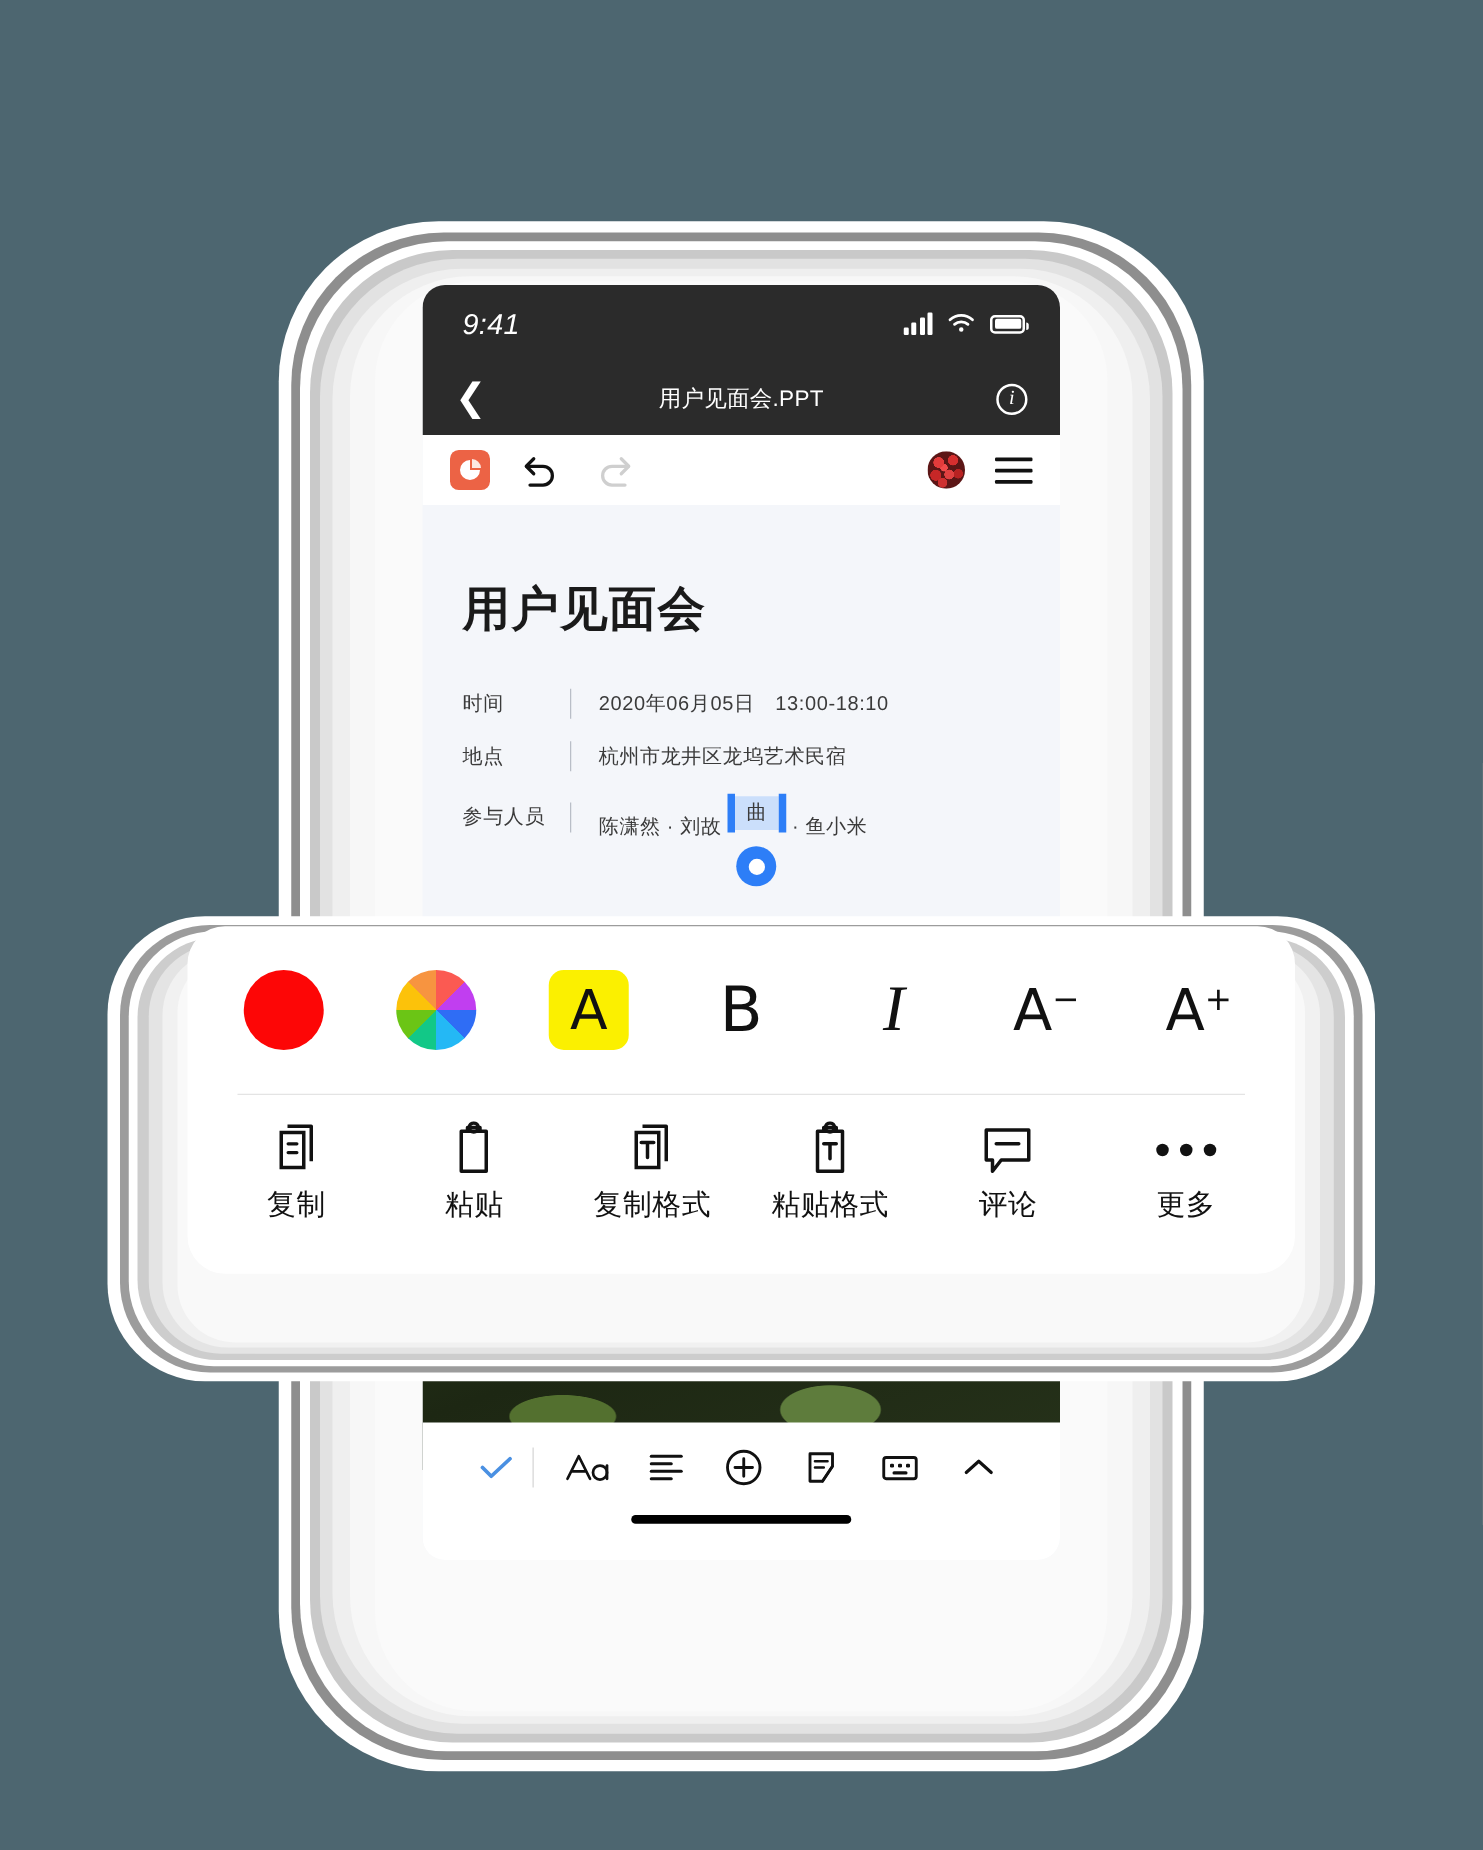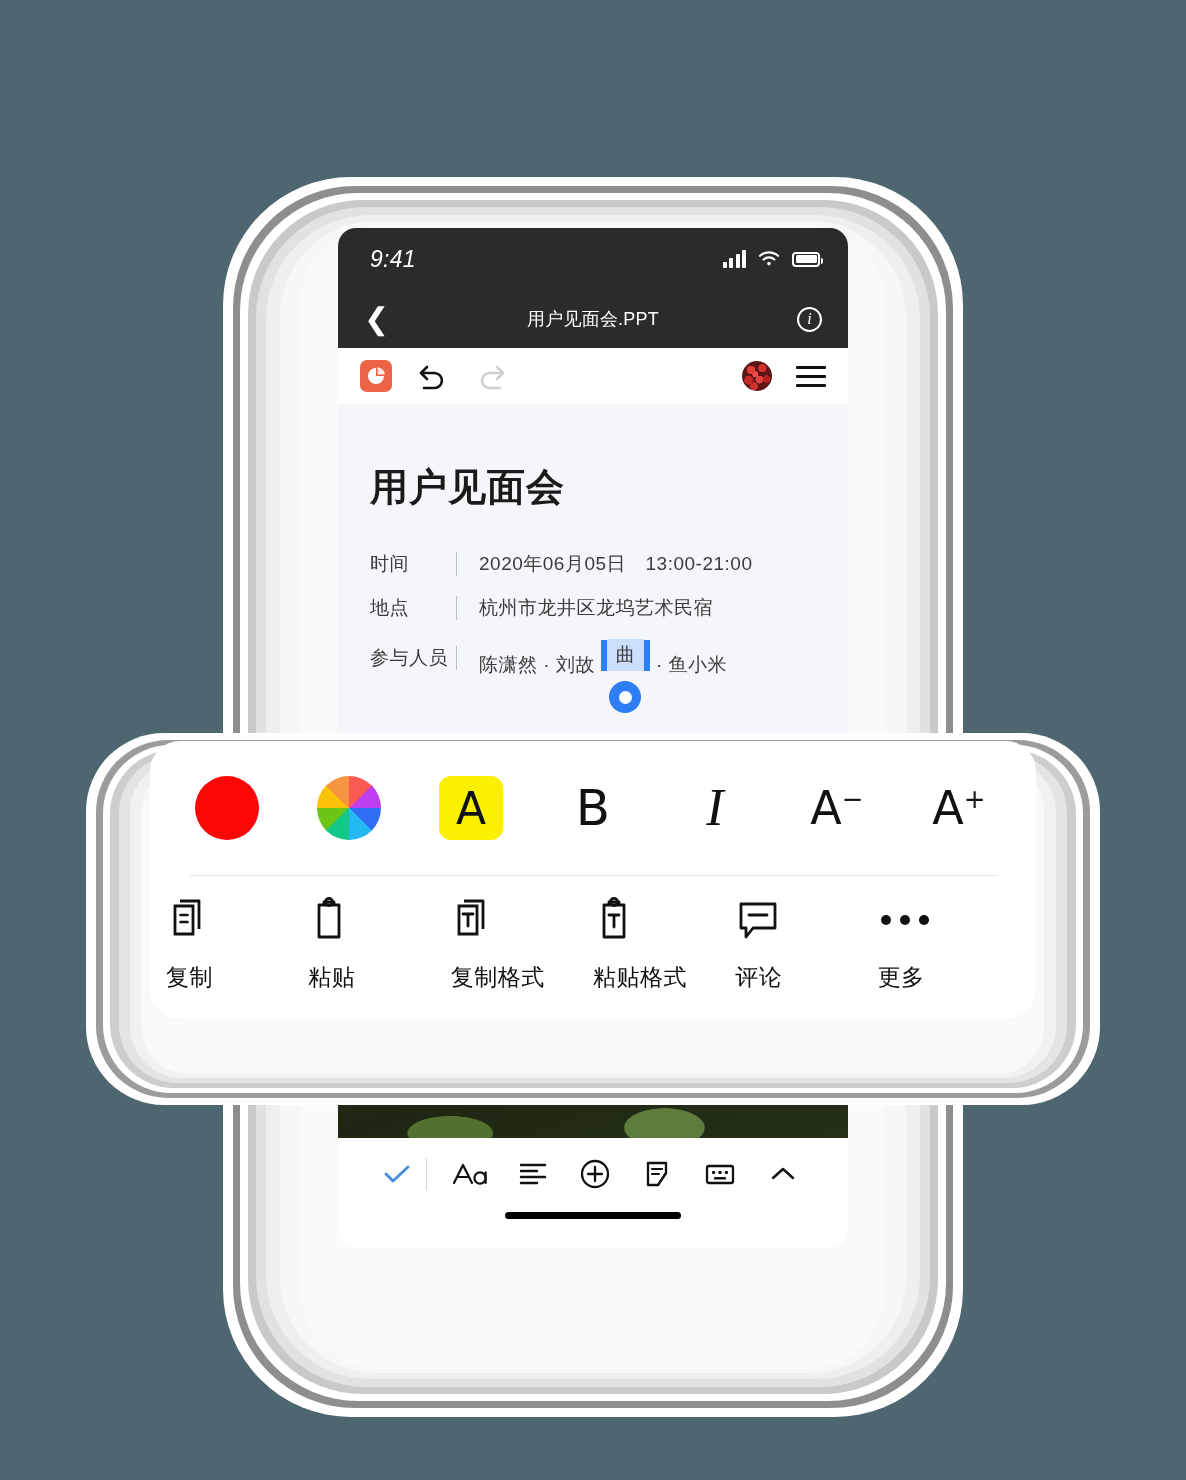--- a/index.html
+++ b/index.html
@@ -102,21 +102,21 @@
   .hamburger { width: 30px; display: flex; flex-direction: column; gap: 6px; }
   .hamburger i { display: block; height: 3px; background: #111; border-radius: 1px; }
 
   
   .slide { padding: 58px 32px 0 32px; }
   .slide-title {
     font-size: 38px; font-weight: bold; color: #1a1a1a; letter-spacing: 1px;
     margin-bottom: 38px;
   }
   .meta-row {
-    display: flex; align-items: center; font-size: 19px; color: #3b3b3b;
+    display: flex; align-items: center; font-size: 16px; color: #3b3b3b;
     margin-bottom: 18px; letter-spacing: .5px;
   }
   .meta-label { width: 86px; flex: none; }
   .meta-div { width: 1px; height: 24px; background: #b9bec7; margin-right: 22px; }
   .meta-value { white-space: nowrap; }
   .sel-wrap { position: relative; display: inline-flex; align-items: center; }
   .sel-handle-l, .sel-handle-r { width: 6px; height: 31px; background: #2d7ef7; }
   .sel-text { background: #cbdffb; padding: 3px 9px; }
   .sel-dot {
     position: absolute; left: 50%; transform: translateX(-50%);
@@ -175,21 +175,21 @@
     height: 134px; display: flex; align-items: center;
     padding: 0 16px;
   }
   .pop-sep { height: 1px; background: #e4e4e4; margin: 0 40px; }
   .pop-row-2 {
     flex: 1; display: flex; align-items: flex-start;
     padding: 16px 16px 0;
   }
   .pbtn {
     flex: 1; display: flex; flex-direction: column;
-    align-items: flex-start; justify-content: center; gap: 14px;
+    align-items: center; justify-content: center; 
   }
   .pbtn .glyph { height: 56px; display:flex; align-items:center; justify-content:center; }
   .pbtn .lab { font-size: 23px; color: #111; letter-spacing: .5px; }
   .fbtn { flex: 1; display: flex; align-items: center; justify-content: center; }
 
   .swatch-red { width: 64px; height: 64px; border-radius: 50%; background: #fd0606; }
   .wheel {
     width: 64px; height: 64px; border-radius: 50%;
     background: conic-gradient(
       #fb5a52 0deg 45deg,
@@ -281,21 +281,21 @@
           <i></i>
         </div>
     </div>
 
     <div class="slide">
       <div class="slide-title">用户见面会</div>
 
       <div class="meta-row">
         <div class="meta-label">时间</div>
         <div class="meta-div"></div>
-        <div class="meta-value">2020年06月05日　13:00-21:00</div>
+        <div class="meta-value">2020年06月05日　13:00-18:10</div>
       </div>
 
       <div class="meta-row">
         <div class="meta-label">地点</div>
         <div class="meta-div"></div>
         <div class="meta-value">杭州市龙井区龙坞艺术民宿</div>
       </div>
 
       <div class="meta-row">
         <div class="meta-label">参与人员</div>

